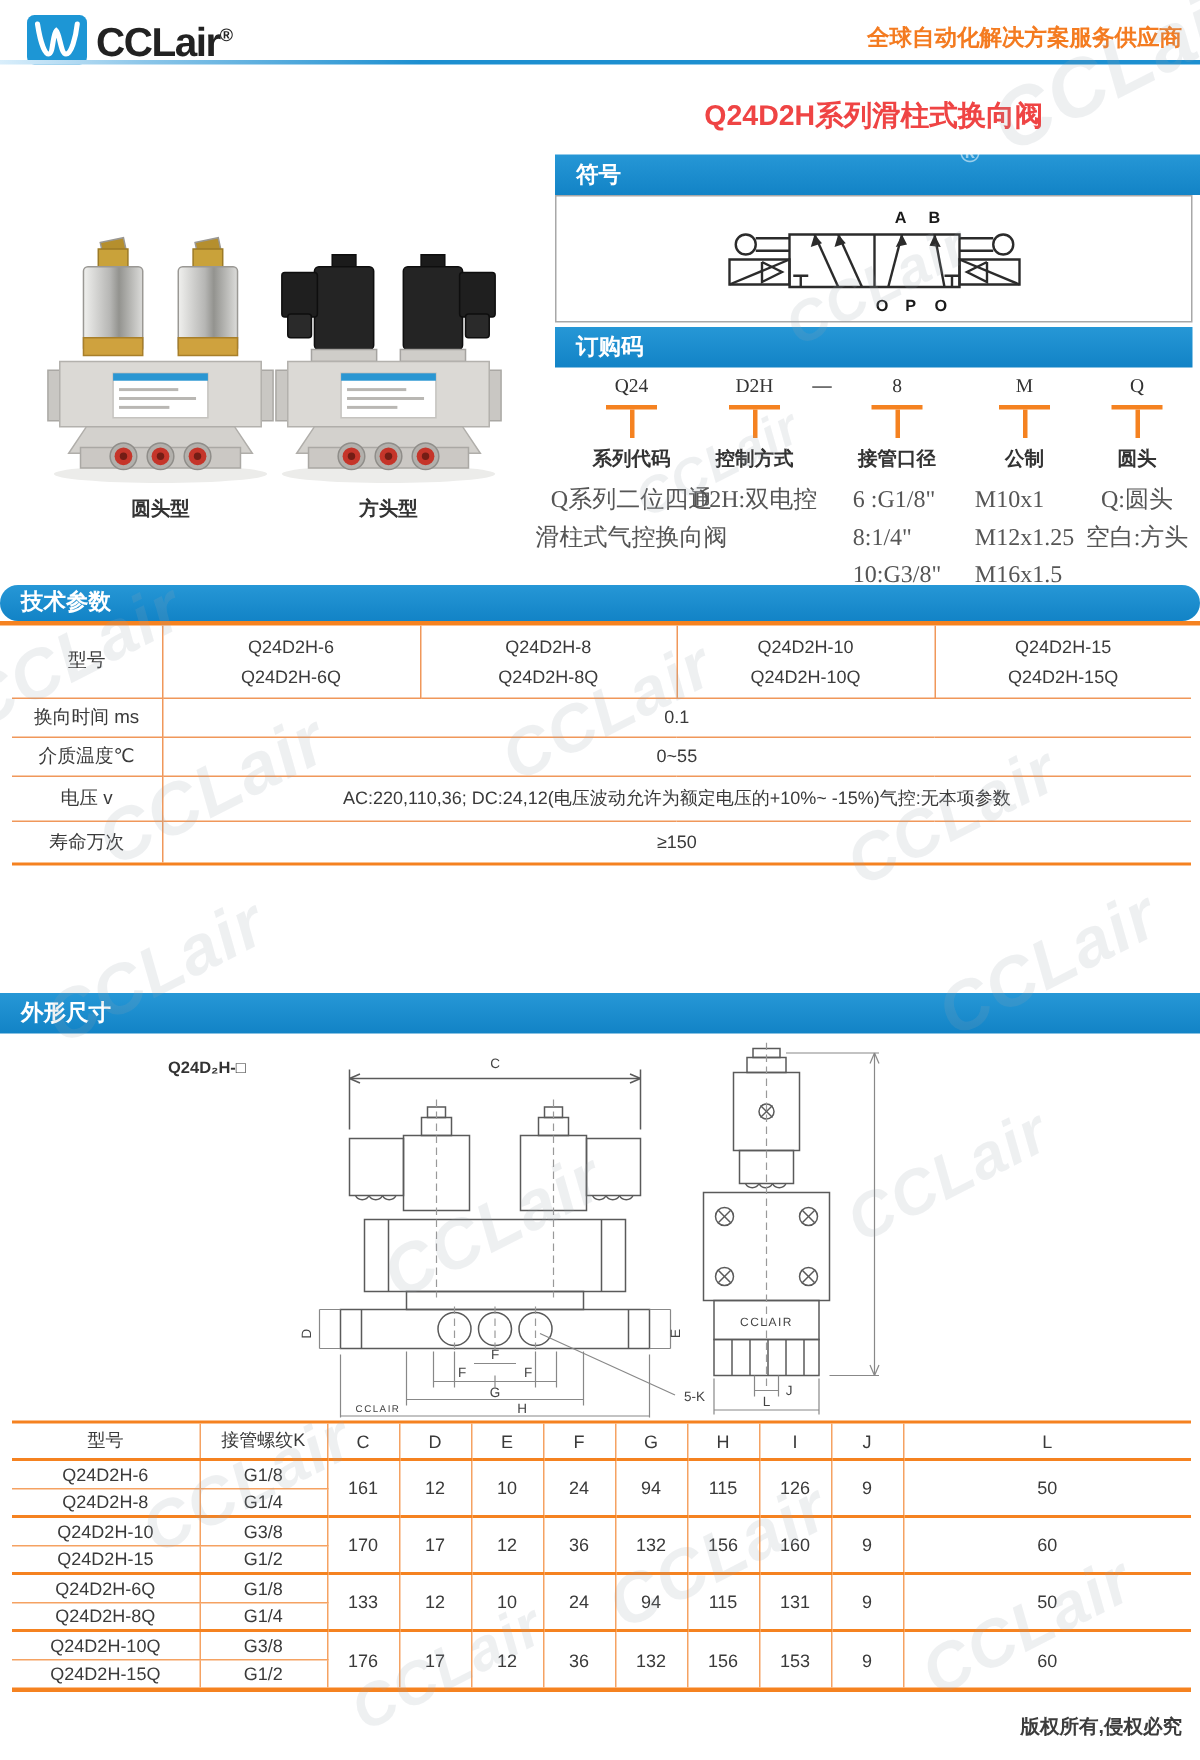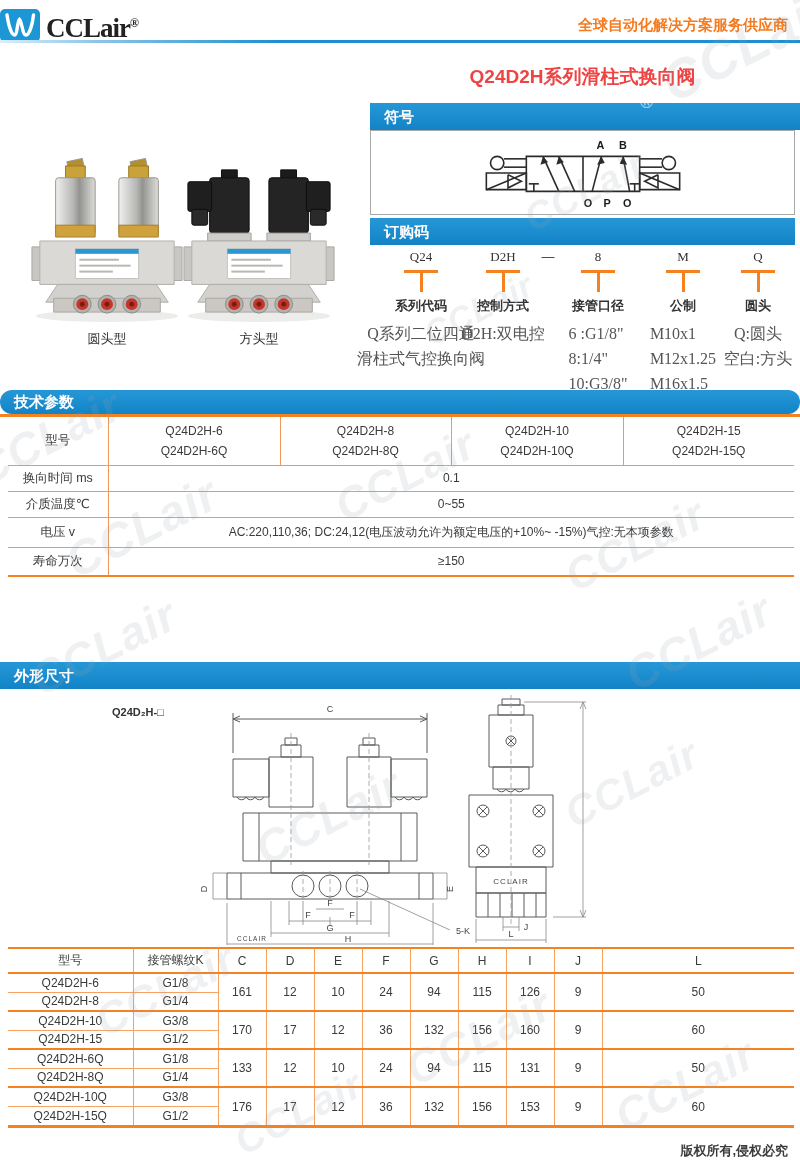--- a/index.html
+++ b/index.html
@@ -8,21 +8,21 @@
   #page { position:relative; width:800px; height:1173px; background:#fff; overflow:hidden; margin:0 auto; }
 
   
   .wm { position:absolute; color:#9aa5af; opacity:.16; font-weight:bold; font-style:italic;
         transform:rotate(-27deg); pointer-events:none; z-index:2; letter-spacing:1px; }
   .wm-reg { position:absolute; color:#ffffff; opacity:.55; z-index:3; pointer-events:none; font-weight:bold; }
 
   .layer { position:absolute; z-index:1; }
 
   
-  .hdr-logo { left:0; top:6px; display:flex; align-items:center;font-family:Liberation Serif, serif; }
+  .hdr-logo { left:18px; top:6px; display:flex; align-items:flex-end; }
   .hdr-brand { font-size:27px; font-weight:bold; color:#222; letter-spacing:-1px; margin-left:6px; line-height:34px; }
   .hdr-reg { font-size:12px; vertical-align:super; font-weight:bold; color:#222; }
   .hdr-tagline { right:12px; top:16px; color:#f47b20; font-weight:bold; font-size:15px; }
   .hdr-rule { left:0; top:40px; width:800px; height:3px;
               background:linear-gradient(90deg,#d9eefb 0%,#8cc6e9 12%,#1d8fd0 35%,#1d8fd0 100%); }
 
   .page-title { left:370px; top:64px; width:425px; text-align:center; font-size:19px; font-weight:bold; color:#ef4444; }
 
   
   .secbar { background:linear-gradient(180deg,#2697d6 0%,#1283c6 100%); color:#fff; font-weight:bold;
@@ -32,21 +32,21 @@
   .bar-tech     { left:0; top:390px; width:800px; height:24px; line-height:24px;border-radius:12px; }
   .tech-underline { left:0; top:414px; width:800px; height:3px; background:#f58220; }
   .bar-dims     { left:0; top:662px; width:800px; height:27px; }
 
   
   .symbol-box { left:370px; top:130px; width:425px; height:85px; border:1px solid #a8a8a8; background:transparent;
                 display:flex; align-items:center; justify-content:center; }
 
   
   .photo { top:150px; width:158px; height:178px; }
-  .photo-caption { top:330px; width:158px; text-align:center; font-size:13px; font-weight:normal; color:#333; }
+  .photo-caption { top:330px; width:158px; text-align:center; font-size:13px; font-weight:bold; color:#333; }
 
   
   .order-wrap { left:370px; top:245px; width:425px; height:140px; }
   .ocol { position:absolute; top:4px; width:130px; text-align:center;font-family:Liberation Serif, serif; }
   .ocode { font-size:13px; color:#333; height:18px; }
   .oconn { height:26px; position:relative; }
   .oconn .bar  { position:absolute; left:50%; top:3px;  width:34px; height:3px; margin-left:-17px; background:#f58220; }
   .oconn .stem { position:absolute; left:50%; top:6px;  width:3px;  height:19px; margin-left:-1px; background:#f58220; }
   .olabel { font-size:13px; font-weight:bold; color:#333; margin-top:4px; }
   .odesc  { margin-top:7px; font-size:16px; color:#555; line-height:1.55; white-space:pre-line; }

